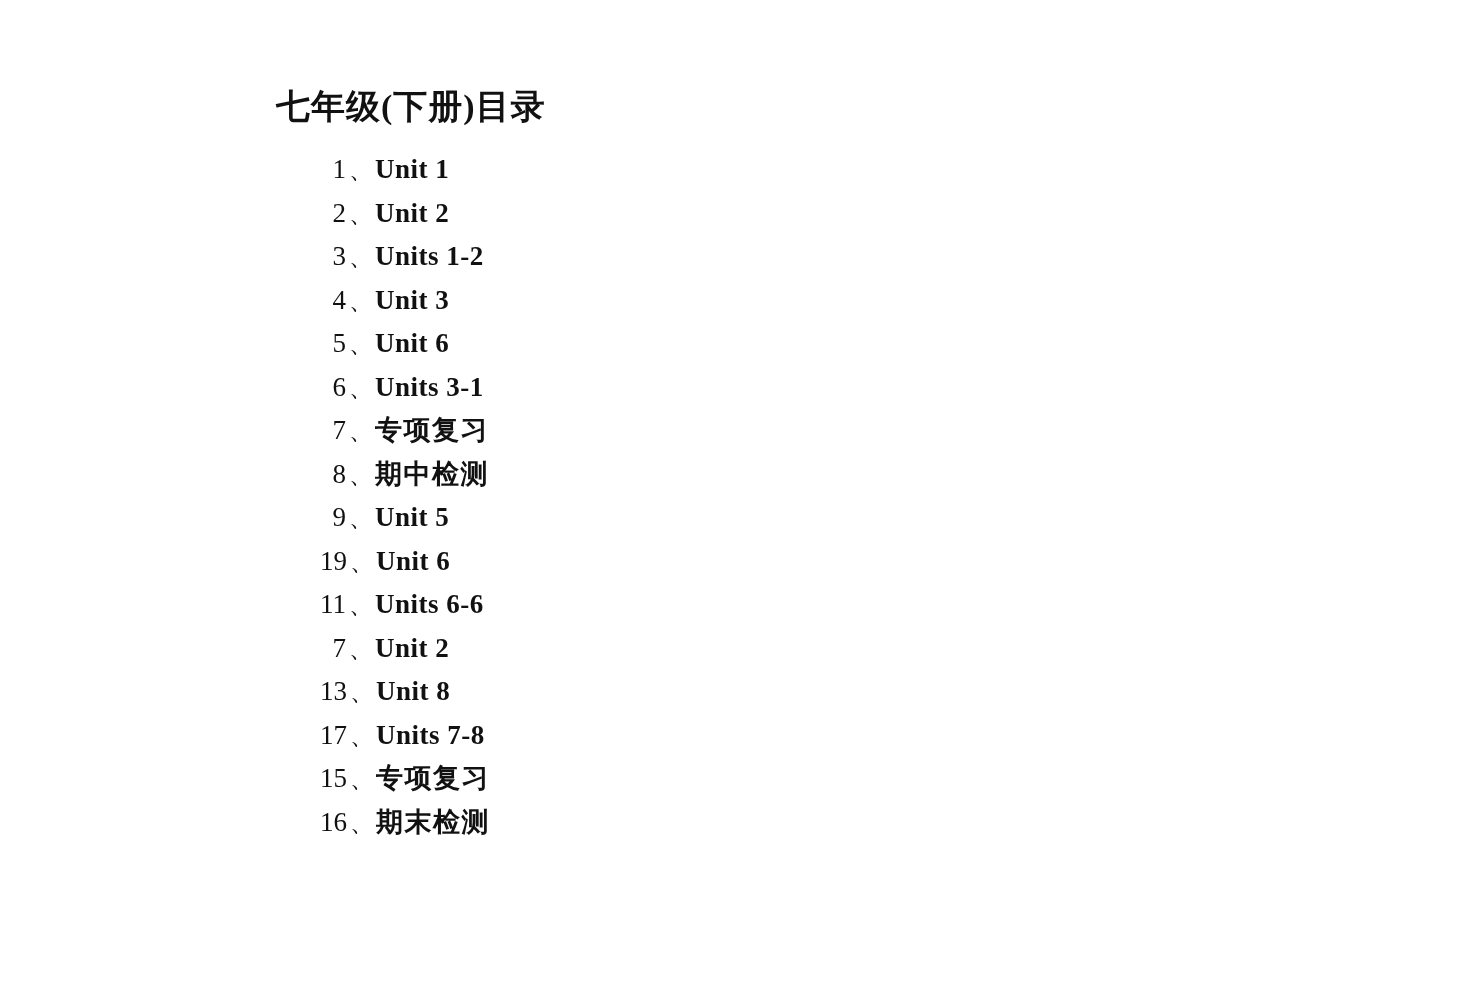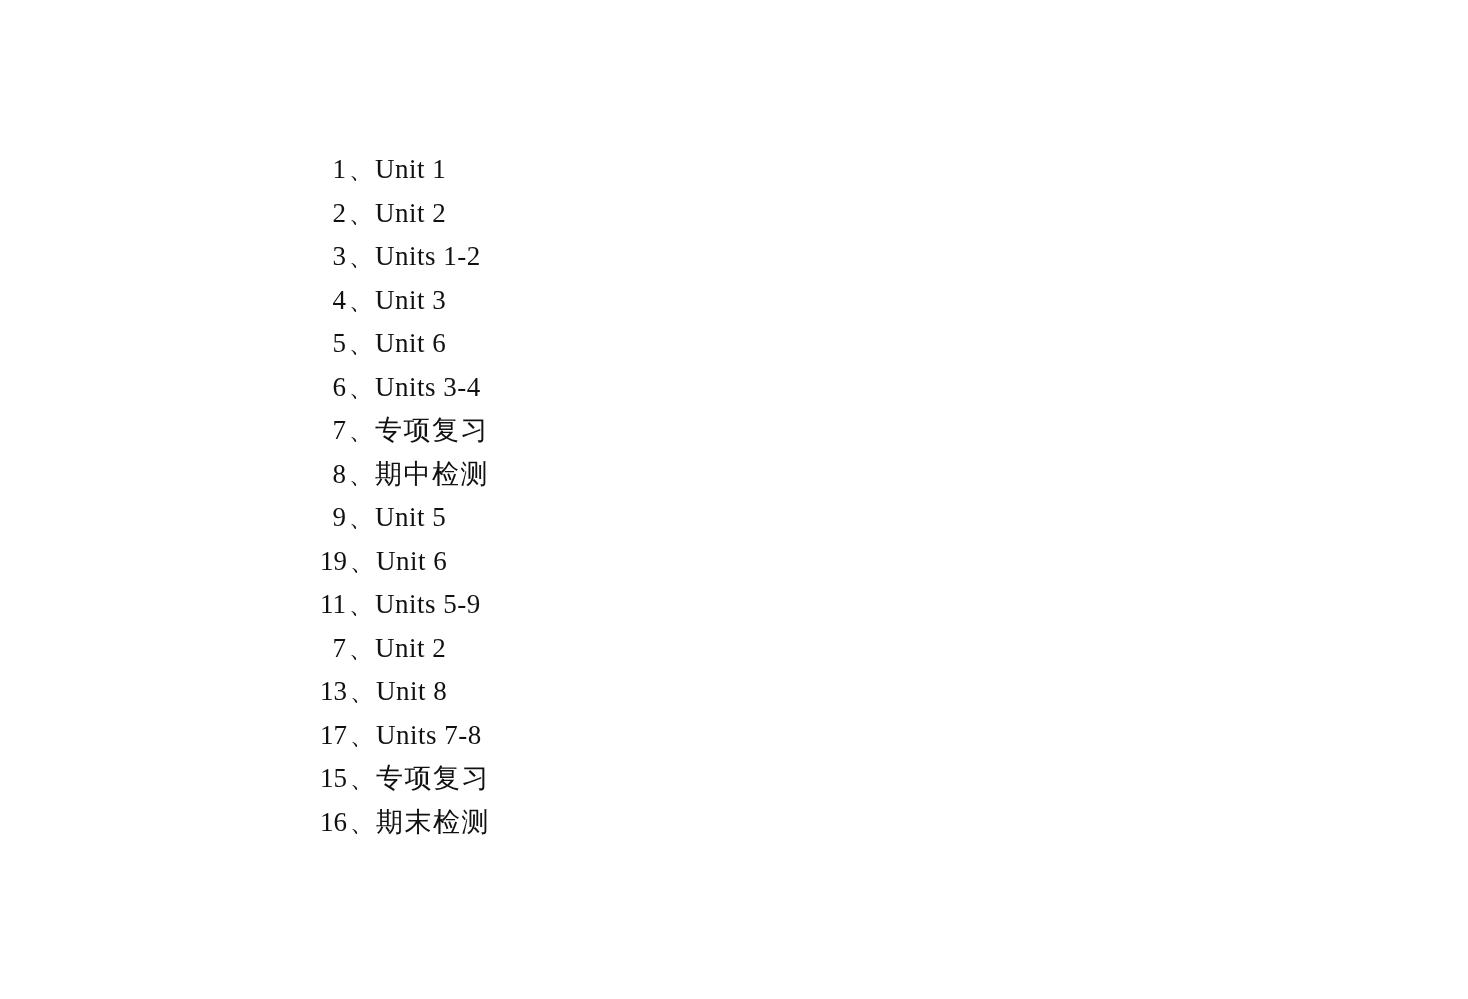--- a/index.html
+++ b/index.html
@@ -55,30 +55,32 @@
   }
   .toc-sep {
     display: inline-block;
     padding: 0 2px 0 3px;
     font-size: 24px;
     font-family: "DejaVu Sans", sans-serif;
   }
   .toc-label {
     display: inline-block;
     letter-spacing: 0.5px;
+    font-weight: bold;
   }
   .toc-label.cjk {
     letter-spacing: 1.5px;
   }
 </style>
 </head>
 <body>
 
 <div class="page">
 
+  <h1 class="doc-title">七年级(下册)目录</h1>
 
   <ul class="toc-list" id="toc-list">
       <li class="toc-item">
         <span class="toc-num">1</span>
         <span class="toc-sep">、</span>
         <span class="toc-label">Unit 1</span>
       </li>
       <li class="toc-item">
         <span class="toc-num">2</span>
         <span class="toc-sep">、</span>
@@ -95,21 +97,21 @@
         <span class="toc-label">Unit 3</span>
       </li>
       <li class="toc-item">
         <span class="toc-num">5</span>
         <span class="toc-sep">、</span>
         <span class="toc-label">Unit 6</span>
       </li>
       <li class="toc-item">
         <span class="toc-num">6</span>
         <span class="toc-sep">、</span>
-        <span class="toc-label">Units 3-4</span>
+        <span class="toc-label">Units 3-1</span>
       </li>
       <li class="toc-item">
         <span class="toc-num">7</span>
         <span class="toc-sep">、</span>
         <span class="toc-label cjk">专项复习</span>
       </li>
       <li class="toc-item">
         <span class="toc-num">8</span>
         <span class="toc-sep">、</span>
         <span class="toc-label cjk">期中检测</span>
@@ -120,21 +122,21 @@
         <span class="toc-label">Unit 5</span>
       </li>
       <li class="toc-item">
         <span class="toc-num">19</span>
         <span class="toc-sep">、</span>
         <span class="toc-label">Unit 6</span>
       </li>
       <li class="toc-item">
         <span class="toc-num">11</span>
         <span class="toc-sep">、</span>
-        <span class="toc-label">Units 5-9</span>
+        <span class="toc-label">Units 6-6</span>
       </li>
       <li class="toc-item">
         <span class="toc-num">7</span>
         <span class="toc-sep">、</span>
         <span class="toc-label">Unit 2</span>
       </li>
       <li class="toc-item">
         <span class="toc-num">13</span>
         <span class="toc-sep">、</span>
         <span class="toc-label">Unit 8</span>

